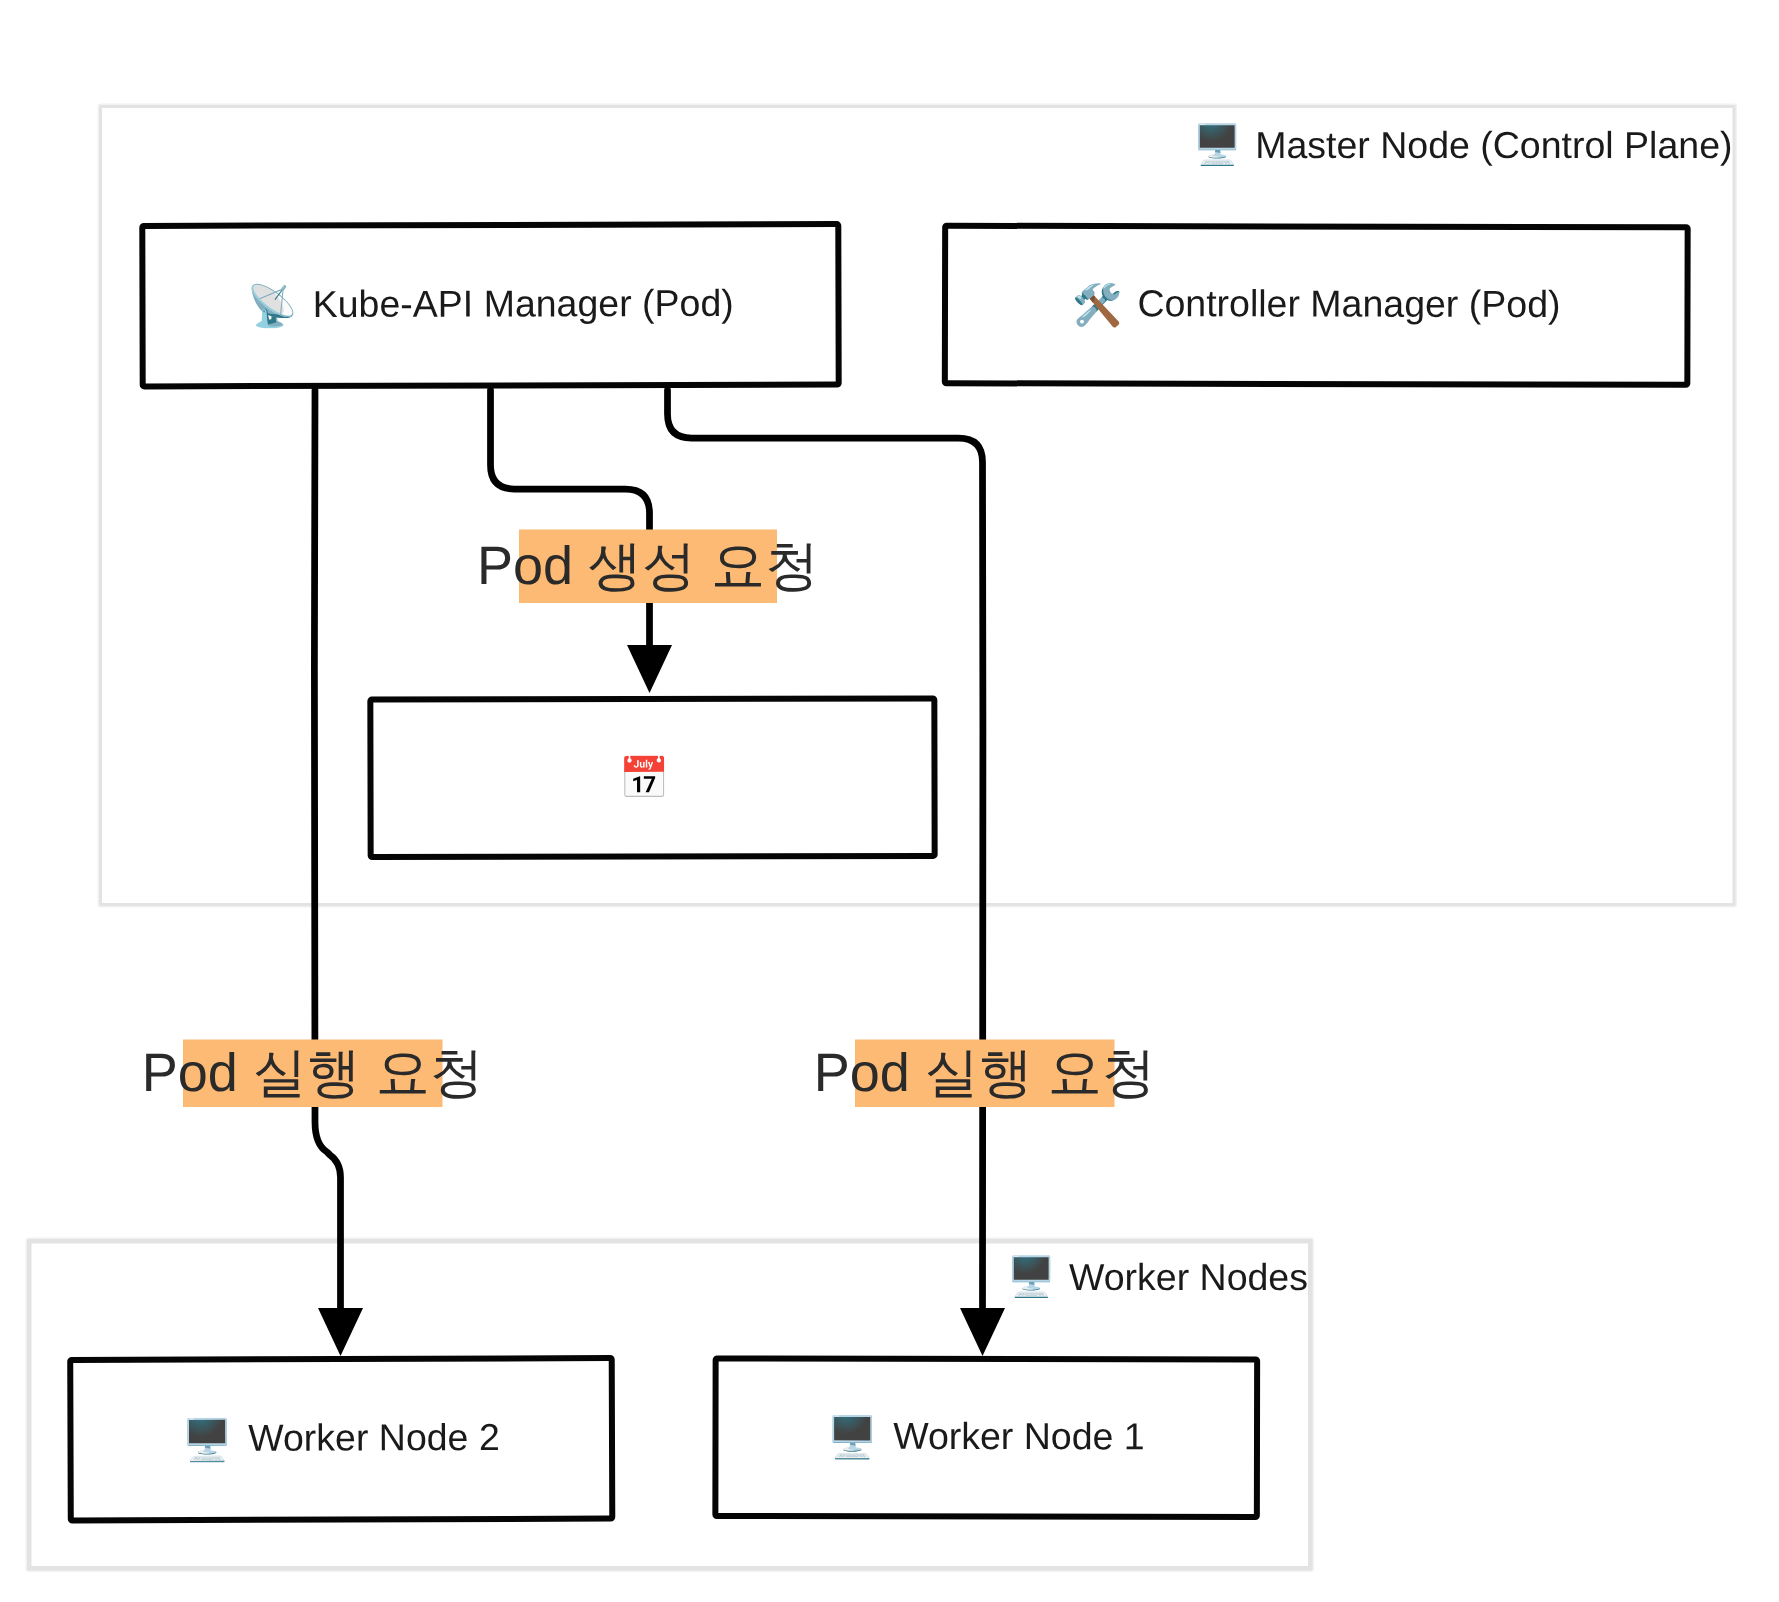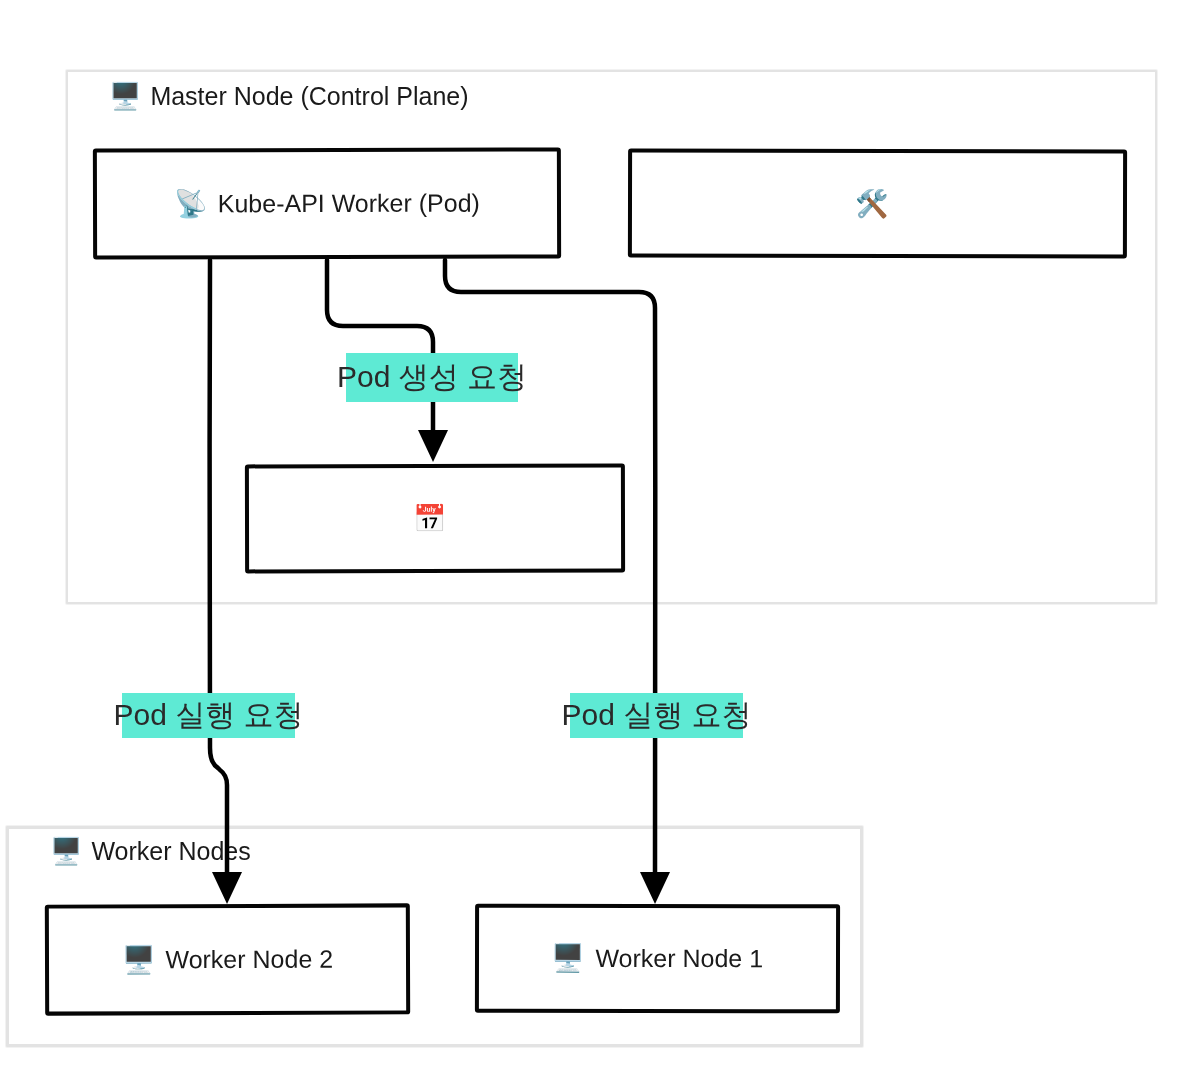--- a/index.html
+++ b/index.html
@@ -15,29 +15,28 @@
 
   
   .cluster {
     position: absolute;
     background: #ffffff;
     border: 2px solid #e3e3e3;
     border-radius: 1px;
     box-shadow: 0 0 0 1px #f2f2f2;
   }
   #cluster-master { left: 66px; top: 70px; width: 1087px; height: 530px; }
-  #cluster-worker { left: 6px; top: 826px; width: 851px; height: 215px; border-width: 3px; }
+  #cluster-worker { left: 18px; top: 826px; width: 851px; height: 215px; border-width: 3px; }
 
   .cluster-title {
     position: absolute;
     left: 0; right: 0;
-    text-align: left;
+    text-align: right;
     font-size: 25px;
     white-space: nowrap;
-    margin-left: 41px;
   }
   #cluster-master .cluster-title { top: 9px; }
   #cluster-worker .cluster-title { top: 7px; }
   .cluster-title .icon { font-size: 26px; margin-right: 9px; }
 
   
   .node {
     position: absolute;
     background: #ffffff;
     border: 4px solid #050505;
@@ -53,23 +52,23 @@
   .node .icon { font-size: 27px; margin-right: 10px; }
   #node-kube-api    { left: 93px;  top: 148px; width: 468px; height: 111px; transform: rotate(-0.15deg); }
   #node-controller  { left: 628px; top: 149px; width: 499px; height: 109px; transform: rotate(0.12deg); }
   #node-scheduler   { left: 245px; top: 464px; width: 380px; height: 109px; transform: rotate(-0.12deg); }
   #node-worker1     { left: 45px;  top: 904px; width: 365px; height: 111px; transform: rotate(-0.2deg); }
   #node-worker2     { left: 475px; top: 904px; width: 365px; height: 109px; transform: rotate(0.1deg); }
 
   
   .edge-label {
     position: absolute;
-    background: #5eead4;
+    background: #fdba74;
     color: #2a2a2a;
-    font-size: 30px;
+    font-size: 36px;
     display: flex;
     align-items: center;
     justify-content: center;
     white-space: nowrap;
     z-index: 2;
   }
   #label-create { left: 346px; top: 353px; width: 172px; height: 49px; }
   #label-run1   { left: 122px; top: 693px; width: 173px; height: 45px; }
   #label-run2   { left: 570px; top: 693px; width: 173px; height: 45px; }
 
@@ -118,25 +117,26 @@
     <path class="line" d="M445 260 L445 276 Q445 292 461 292 L639 292 Q655 292 655 308 C655.8 500 654.6 720 655 875"></path>
     <path class="arrowhead" d="M655 904 L640 872 L670 872 Z"></path>
   </svg>
 
   <div class="edge-label" id="label-create">Pod 생성 요청</div>
   <div class="edge-label" id="label-run1">Pod 실행 요청</div>
   <div class="edge-label" id="label-run2">Pod 실행 요청</div>
 
   <div class="node" id="node-kube-api">
     <span class="icon">📡</span>
-    <span>Kube-API Worker (Pod)</span>
+    <span>Kube-API Manager (Pod)</span>
   </div>
 
   <div class="node" id="node-controller">
     <span class="icon">🛠️</span>
+    <span>Controller Manager (Pod)</span>
   </div>
 
   <div class="node" id="node-scheduler">
     <span class="icon">📅</span>
   </div>
 
   <div class="node" id="node-worker1">
     <span class="icon">🖥️</span>
     <span>Worker Node 2</span>
   </div>

